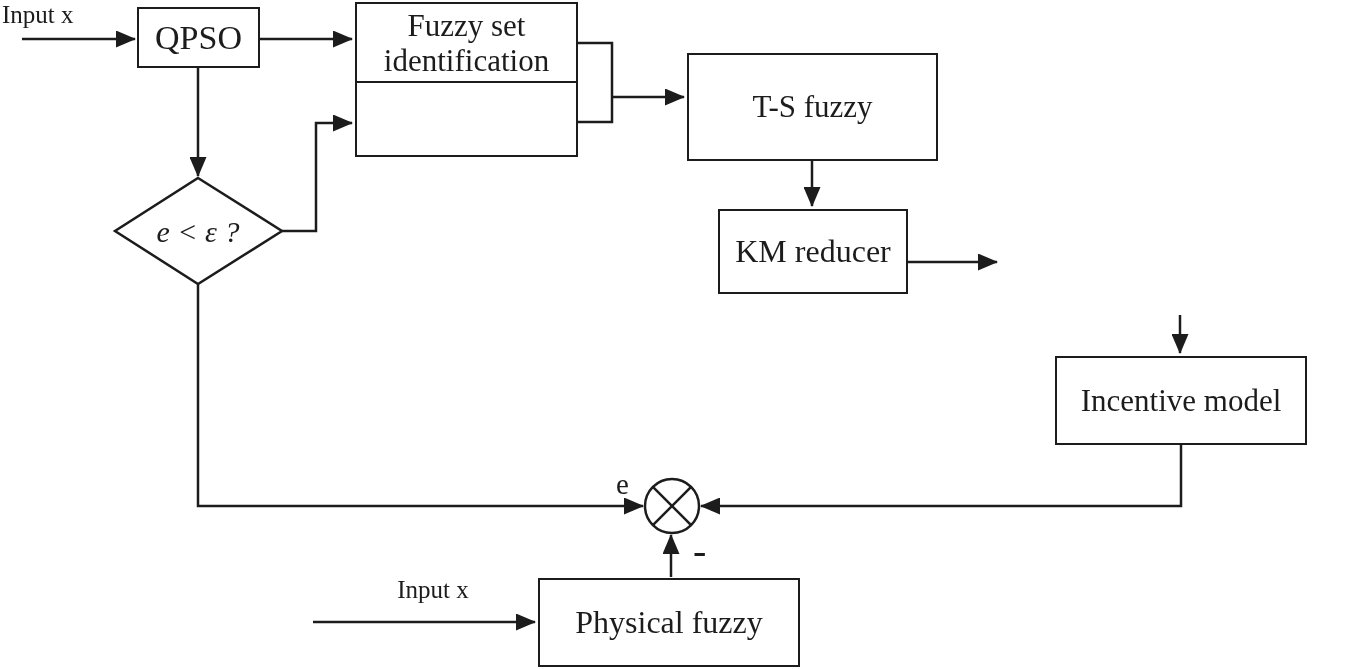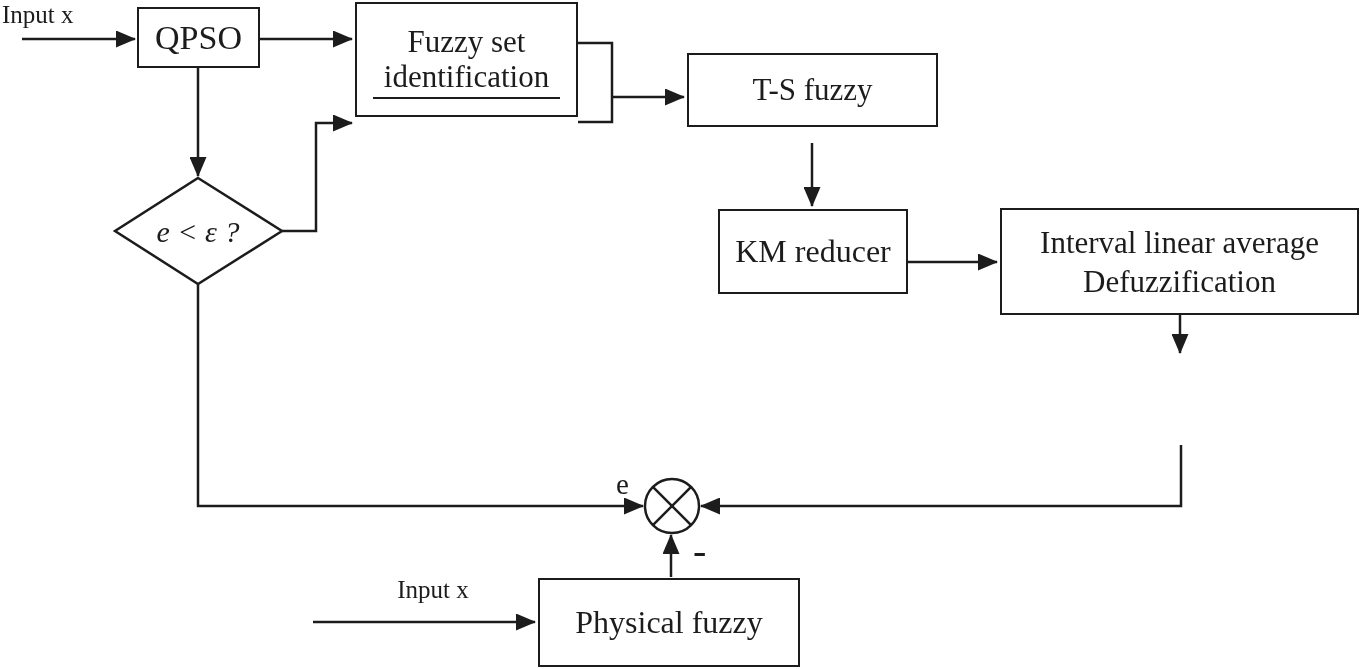--- a/index.html
+++ b/index.html
@@ -24,33 +24,33 @@
     display: flex;
     flex-direction: column;
     align-items: center;
     justify-content: center;
     text-align: center;
     font-size: 31px;
     line-height: 37px;
     white-space: nowrap;
   }
   .box-qpso        { left: 137px; top: 7px;   width: 123px; height: 61px;  font-size: 34px; }
-  .box-fuzzy-group { left: 355px; top: 2px;   width: 223px; height: 115px; padding: 16px; justify-content: flex-start; }
+  .box-fuzzy-group { left: 355px; top: 2px;   width: 223px; height: 155px; padding: 0; justify-content: flex-start; }
   .fuzzy-cell {
     box-sizing: border-box;
     width: 100%;
     display: flex;
     flex-direction: column;
     align-items: center;
     justify-content: center;
     line-height: 35px;
   }
   .fuzzy-cell-top    { height: 79px; border-bottom: 2.5px solid #1c1c1c; }
   .fuzzy-cell-bottom { flex: 1; font-size: 32px; }
-  .box-ts        { left: 687px;  top: 53px;  width: 251px; height: 74px;  line-height: 36px; }
+  .box-ts        { left: 687px;  top: 53px;  width: 251px; height: 108px;  line-height: 36px; }
   .box-km        { left: 718px;  top: 209px; width: 190px; height: 85px; font-size: 32px; }
   .box-interval  { left: 1000px; top: 208px; width: 359px; height: 107px; line-height: 39px; }
   .box-incentive { left: 1055px; top: 356px; width: 252px; height: 89px;  font-size: 31px; }
   .box-physical  { left: 538px;  top: 578px; width: 262px; height: 89px;  font-size: 32px; }
   .free-label {
     position: absolute;
     white-space: nowrap;
   }
   .lbl-input-top    { left: 2px;   top: 1px;   font-size: 25px; }
   .lbl-input-bottom { left: 383px; top: 576px; width: 100px; text-align: center; font-size: 25px; }
@@ -106,25 +106,24 @@
   </div>
 
   <div class="box box-ts">
     <span>T-S fuzzy</span>
   </div>
 
   <div class="box box-km">
     <span>KM reducer</span>
   </div>
 
-  <div class="box box-interval">
-    <span>Interval linear average</span>
-    <span>Defuzzification</span>
+
+  <div class="box box-incentive">
+    <span>Incentive model</span>
   </div>
-
 
   <div class="box box-physical">
     <span>Physical fuzzy</span>
   </div>
 
   <div class="free-label lbl-decision">
     <span>e &lt; ε ?</span>
   </div>
 
   <div class="free-label lbl-input-top">Input x</div>

